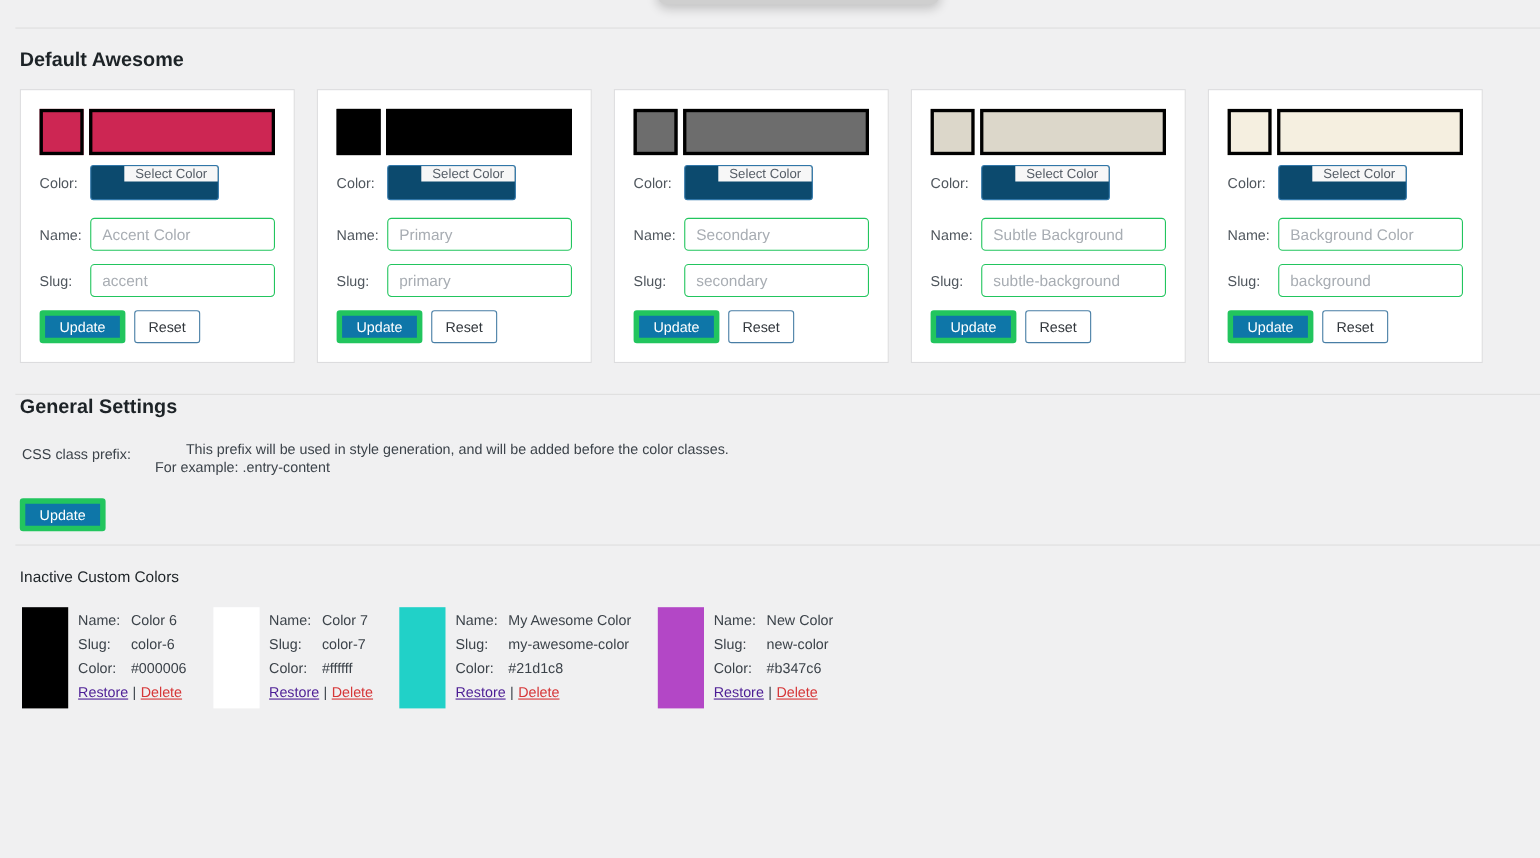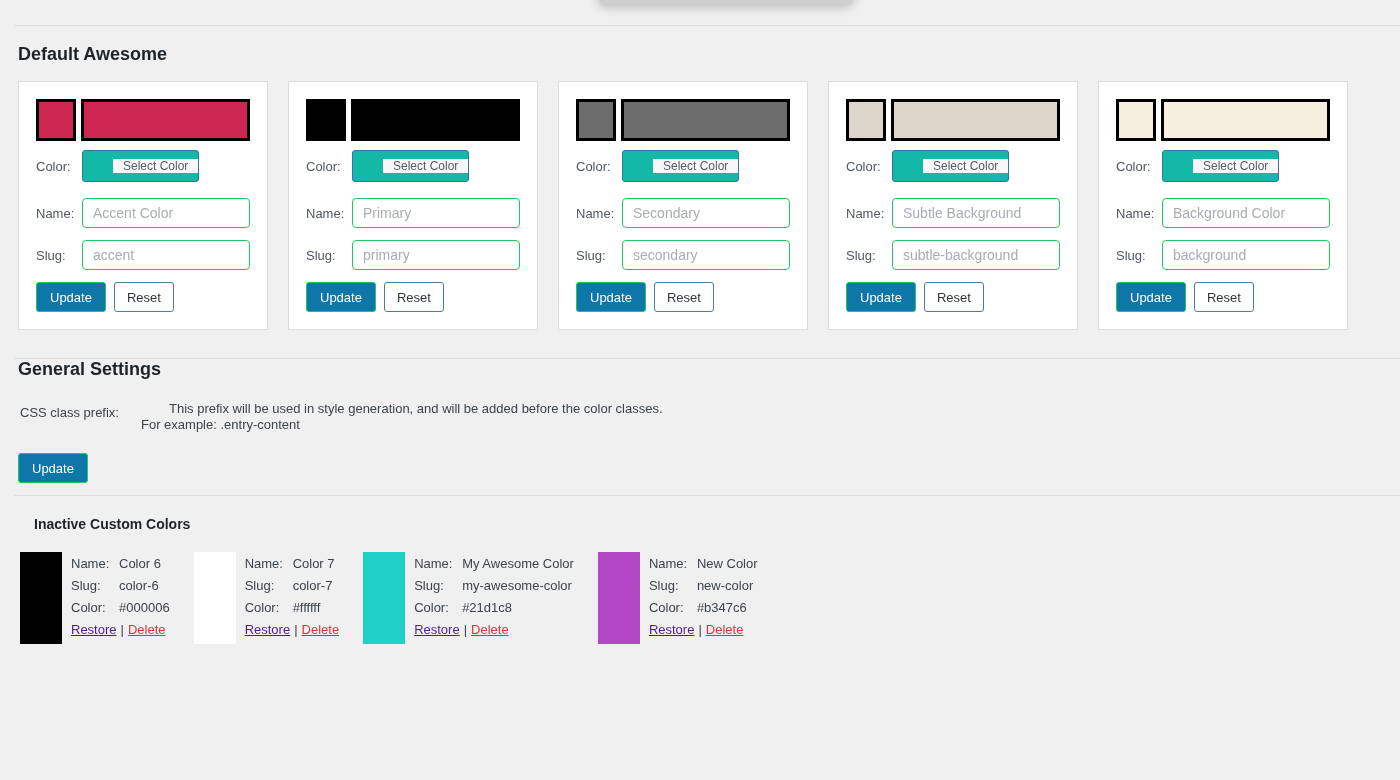--- a/index.html
+++ b/index.html
@@ -58,25 +58,25 @@
   .field-row { display: flex; align-items: center; }
   .row-color { margin-top: 9px; }
   .row-name  { margin-top: 16px; }
   .row-slug  { margin-top: 12px; }
   .field-label {
     width: 46px; flex: none;
     font-size: 13px; color: #50575e;
   }
 
   .select-color-btn {
-    display: flex; align-items: center;
+    display: flex; align-items: flex-start;
     height: 32px; padding: 0;
     border: 1px solid #3076a8;
     border-radius: 3px;
-    background: #14b8a6;
+    background: #0c4a6e;
     overflow: hidden;
     cursor: pointer;
     font-family: inherit;
   }
   .color-chip { width: 30px; flex: none; }
   .select-color-text {
     display: flex; align-items: center;
     padding: 0 10px;
     font-size: 12px; color: #555d66;
     background: #f7f7f7;
@@ -91,21 +91,21 @@
     font-size: 14px; color: #32373c;
     font-family: inherit;
     background: #fff;
   }
   .text-input::placeholder { color: #a8adb3; opacity: 1; }
 
   .btn-row { display: flex; gap: 8px; margin-top: 12px; }
   .btn-primary {
     height: 30px; padding: 0 13px;
     background: #0e76a8;
-    border: 1px solid #22c55e;
+    border: 5px solid #22c55e;
     border-radius: 3px;
     color: #ffffff;
     font-size: 13px;
     font-family: inherit;
     cursor: pointer;
   }
   .btn-secondary {
     height: 30px; padding: 0 12px;
     background: #ffffff;
     border: 1px solid #487ea5;
@@ -141,24 +141,24 @@
     font-family: inherit;
     background: #fff;
   }
   .prefix-desc { margin-left: 12px; padding-top: 3px; }
   .prefix-desc .line1 { font-size: 13px; line-height: 16px; color: #3c434a; margin-left: 28px; }
   .prefix-desc .line2 { font-size: 13px; line-height: 16px; color: #3c434a; }
 
   .gs-update { margin-top: 20px; }
 
   h3.inactive-title {
-    margin: 20px 0 0 16px;
+    margin: 20px 0 0 0;
     font-size: 14px;
     line-height: 16px;
-    font-weight: 700;
+    font-weight: 400;
     color: #1d2327;
   }
 
   .entries { display: flex; gap: 24px; margin-top: 20px; align-items: flex-start; margin-left: 2px; }
   .entry { display: flex; }
   .entry-swatch { width: 42px; height: 92px; flex: none; }
   .entry-body { margin-left: 9px; padding-top: 1px; }
   .entry-line { display: flex; font-size: 13px; line-height: 22px; color: #3c434a; white-space: nowrap; }
   .entry-line .lbl { width: 48px; flex: none; }
   .links-line { font-size: 13px; line-height: 22px; white-space: nowrap; }

